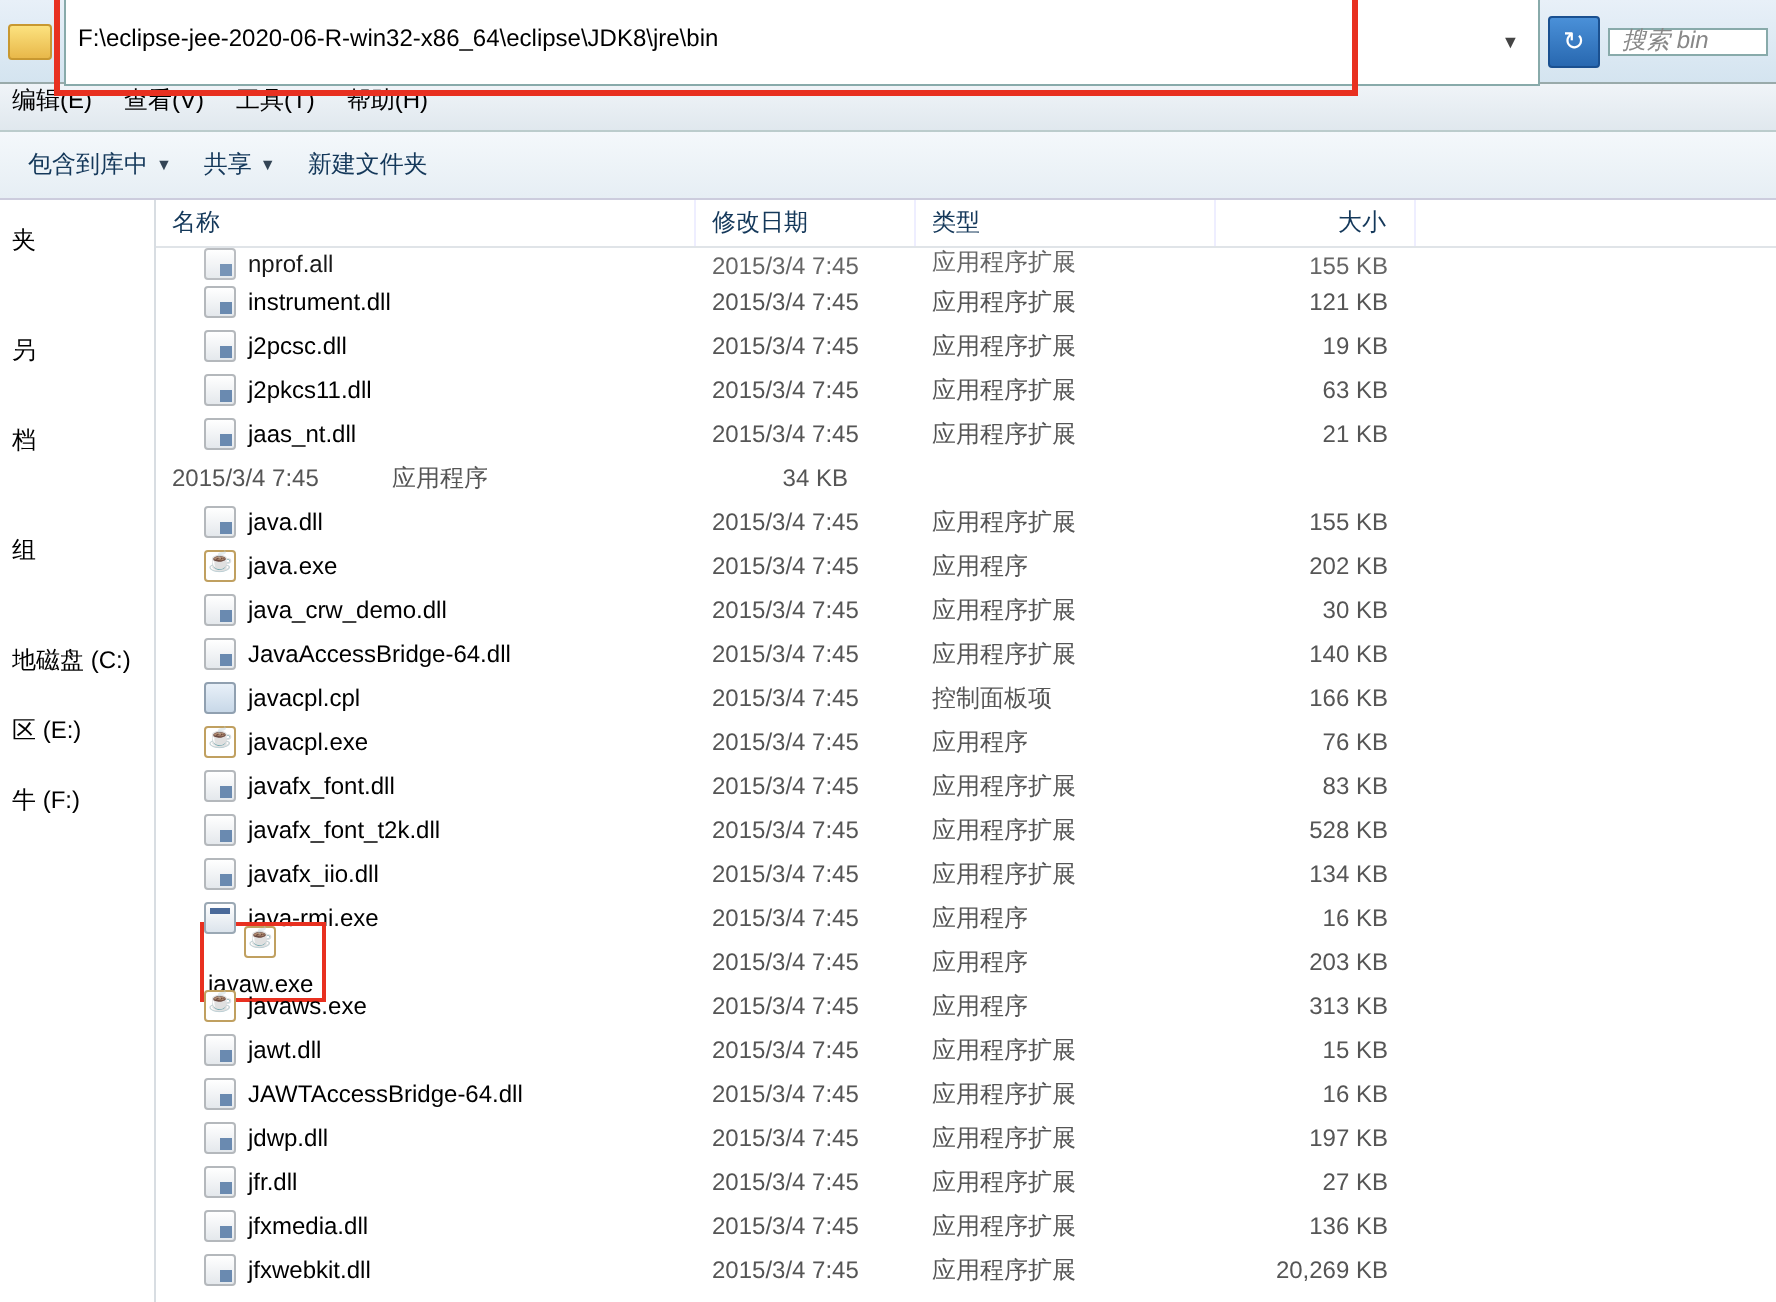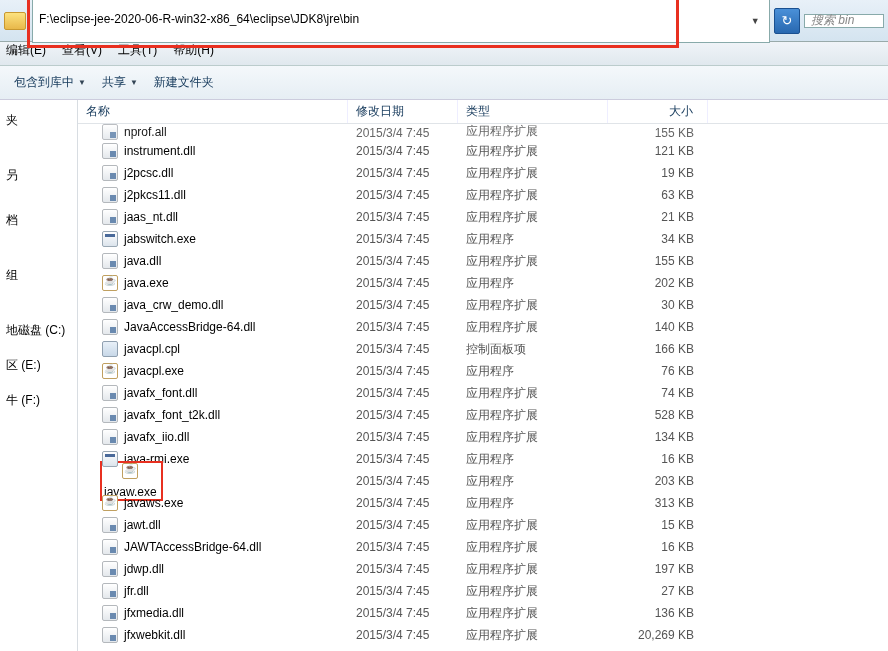--- a/index.html
+++ b/index.html
@@ -171,24 +171,20 @@
         <div class="row">
           <div class="cell c-name">
             <span class="fi fi-dll"></span>
             <span>jaas_nt.dll</span>
           </div>
           <div class="cell c-date">2015/3/4 7:45</div>
           <div class="cell c-type">应用程序扩展</div>
           <div class="cell c-size">21 KB</div>
         </div>
         <div class="row">
-          <div class="cell c-name">
-            <span class="fi fi-exe"></span>
-            <span>jabswitch.exe</span>
-          </div>
           <div class="cell c-date">2015/3/4 7:45</div>
           <div class="cell c-type">应用程序</div>
           <div class="cell c-size">34 KB</div>
         </div>
         <div class="row">
           <div class="cell c-name">
             <span class="fi fi-dll"></span>
             <span>java.dll</span>
           </div>
           <div class="cell c-date">2015/3/4 7:45</div>
@@ -240,21 +236,21 @@
           <div class="cell c-type">应用程序</div>
           <div class="cell c-size">76 KB</div>
         </div>
         <div class="row">
           <div class="cell c-name">
             <span class="fi fi-dll"></span>
             <span>javafx_font.dll</span>
           </div>
           <div class="cell c-date">2015/3/4 7:45</div>
           <div class="cell c-type">应用程序扩展</div>
-          <div class="cell c-size">74 KB</div>
+          <div class="cell c-size">83 KB</div>
         </div>
         <div class="row">
           <div class="cell c-name">
             <span class="fi fi-dll"></span>
             <span>javafx_font_t2k.dll</span>
           </div>
           <div class="cell c-date">2015/3/4 7:45</div>
           <div class="cell c-type">应用程序扩展</div>
           <div class="cell c-size">528 KB</div>
         </div>

